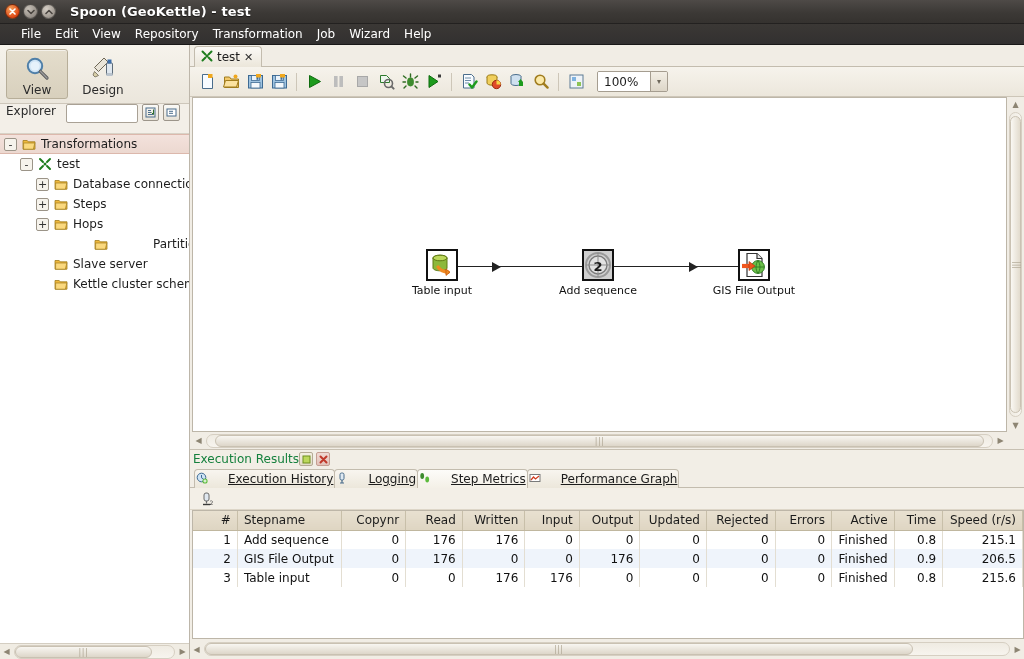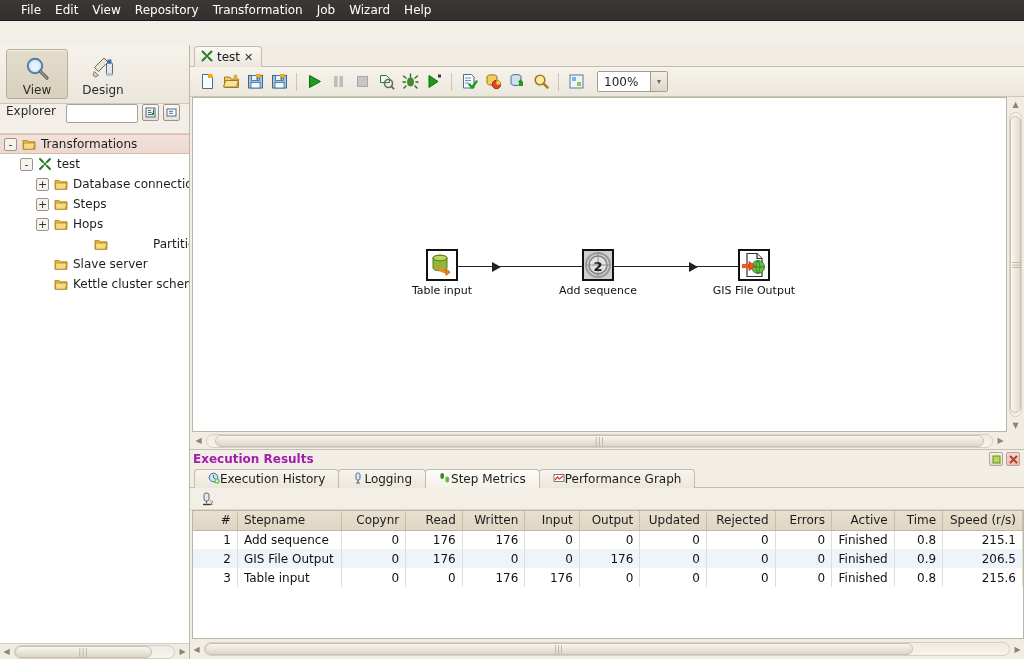--- a/index.html
+++ b/index.html
@@ -232,42 +232,42 @@
     border-left: 9px solid #222; border-top: 5px solid transparent; border-bottom: 5px solid transparent;
   }
 
   
   .execpanel {
     height: 210px; background: #f2eee6; position: relative;
     border-top: 1px solid #c7c0b2;
     display: flex; flex-direction: column;
   }
   .exechdr {
-    height: 18px; display: flex; align-items: center; justify-content: space-between;
-    padding: 0 4px 0 3px; font-weight: bold; font-size: 12px; color: #a21caf;
+    height: 18px; display: flex; align-items: center; 
+    padding: 0 4px 0 3px; font-weight: normal; font-size: 12px; color: #15803d;
     background: #f2eee6;
   }
   .panelbtns { display: flex; gap: 3px; }
   .pbtn { width: 14px; height: 14px; border-radius: 2px; display:flex; align-items:center; justify-content:center;
           border: 1px solid #b4aa94; }
   .pbtn.maxi { background: linear-gradient(to bottom,#f3efe2,#e2dbc7); }
   .pbtn.clos { background: linear-gradient(to bottom,#efd9d3,#e3c2b9); border-color:#c59e92; }
 
   .exectabs {
     height: 20px; display: flex; align-items: flex-end; padding-left: 4px; position: relative;
   }
   .exectabs::after {
     content:''; position:absolute; left:0; right:0; bottom:0; height:1px; background:#c3bcae;
   }
   .xtab {
-    height: 19px; display: flex; align-items: center; gap: 0; padding: 0 13px;
+    height: 19px; display: flex; align-items: center; gap: 20px; padding: 0 1px;
     font-size: 12px; color: #1c1c1c;
     border: 1px solid #c3bcae; border-bottom: none; border-radius: 4px 4px 0 0;
     background: linear-gradient(to bottom, #f8f5ef, #ece7db);
-    margin-right: -1px; position: relative; z-index: 1;
+    margin-right: -1px; position: relative; z-index: 1; text-decoration: underline;
   }
   .xtab.active {
     background: linear-gradient(to bottom, #fdfcf9, #f4f0e7);
     z-index: 3; font-weight: normal;
   }
   .metricstoolbar {
     height: 22px; display:flex; align-items:center; padding-left: 6px;
     background: #f3efe7; border-bottom: 1px solid #ddd6c8;
   }
 
@@ -289,20 +289,40 @@
 
   .bottombar {
     height: 20px; display: flex; align-items: center; background: #f1ede5;
   }
 </style>
 </head>
 <body>
 
 <div class="app">
 
+  <div class="titlebar">
+    <div class="wincontrols">
+      <div class="wbtn close">
+        <svg width="7" height="7" viewBox="0 0 7 7">
+            <path d="M1 1L6 6M6 1L1 6" stroke="#fff" stroke-width="1.6" stroke-linecap="round"></path>
+          </svg>
+      </div>
+      <div class="wbtn min">
+        <svg width="8" height="6" viewBox="0 0 8 6">
+            <path d="M1 1.5L4 4.5L7 1.5" stroke="#4a4540" stroke-width="1.6" fill="none" stroke-linecap="round" stroke-linejoin="round"></path>
+          </svg>
+      </div>
+      <div class="wbtn max">
+        <svg width="8" height="6" viewBox="0 0 8 6">
+            <path d="M1 4.5L4 1.5L7 4.5" stroke="#4a4540" stroke-width="1.6" fill="none" stroke-linecap="round" stroke-linejoin="round"></path>
+          </svg>
+      </div>
+    </div>
+    <div class="title-text">Spoon (GeoKettle) - test</div>
+  </div>
 
   <div class="menubar">
     <div class="mi">File</div>
     <div class="mi">Edit</div>
     <div class="mi">View</div>
     <div class="mi">Repository</div>
     <div class="mi">Transformation</div>
     <div class="mi">Job</div>
     <div class="mi">Wizard</div>
     <div class="mi">Help</div>

